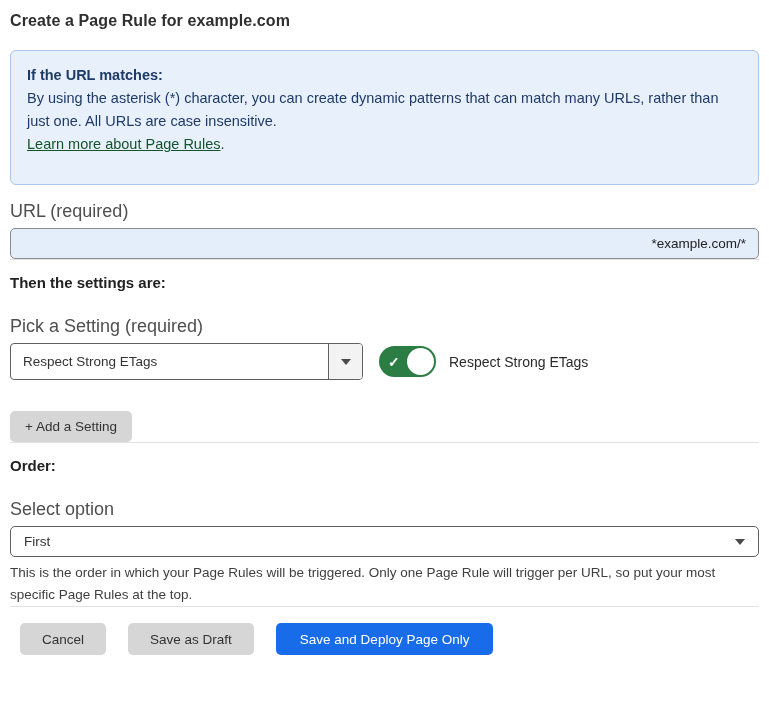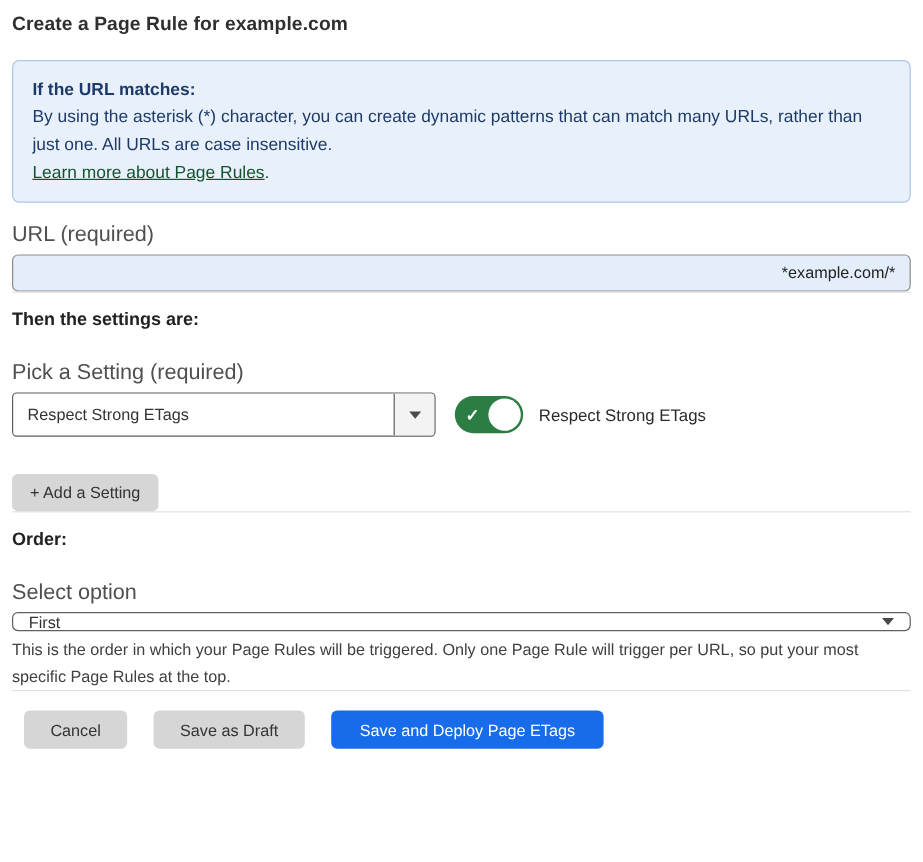--- a/index.html
+++ b/index.html
@@ -16,21 +16,21 @@
     font-size: 16px;
     font-weight: 700;
     color: #2f2f2f;
     letter-spacing: 0.1px;
   }
   .info-box {
     margin-top: 20px;
     background: #e8f1fb;
     border: 1px solid #abc6e6;
     border-radius: 6px;
-    padding: 13px 16px 12px 16px;
+    padding: 13px 16px 28px 16px;
     color: #1e3a68;
     font-size: 14.5px;
     line-height: 23px;
   }
   .info-box .info-heading { font-weight: 700; }
   .info-box .info-link {
     color: #14532d;
     text-decoration: underline;
     cursor: pointer;
   }
@@ -152,21 +152,21 @@
   .btn-gray { background: #d6d6d6; color: #333; }
   .add-setting-btn {
     margin-top: 31px;
     height: 31px;
     padding: 12px 15px;
   }
   .order-label { margin-top: 25px; }
   .order-select {
     margin-top: 6px;
     width: 100%;
-    height: 16px;
+    height: 31px;
     background: #ffffff;
     border: 1px solid #5f5f5f;
     border-radius: 5px;
     display: flex;
     align-items: center;
     padding: 0 13px;
     font-size: 13.5px;
     color: #333;
     cursor: pointer;
   }
@@ -243,17 +243,17 @@
   <span class="caret-down"></span>
 </div>
 
 <div class="order-help">This is the order in which your Page Rules will be triggered. Only one Page Rule will trigger per URL, so put your most specific Page Rules at the top.</div>
 
 <hr class="divider divider-3">
 
 <div class="footer">
   <button class="btn btn-gray cancel-btn">Cancel</button>
   <button class="btn btn-gray draft-btn">Save as Draft</button>
-  <button class="btn deploy-btn">Save and Deploy Page ETags</button>
+  <button class="btn deploy-btn">Save and Deploy Page Only</button>
 </div>
 
 
 
 
 </body></html>

